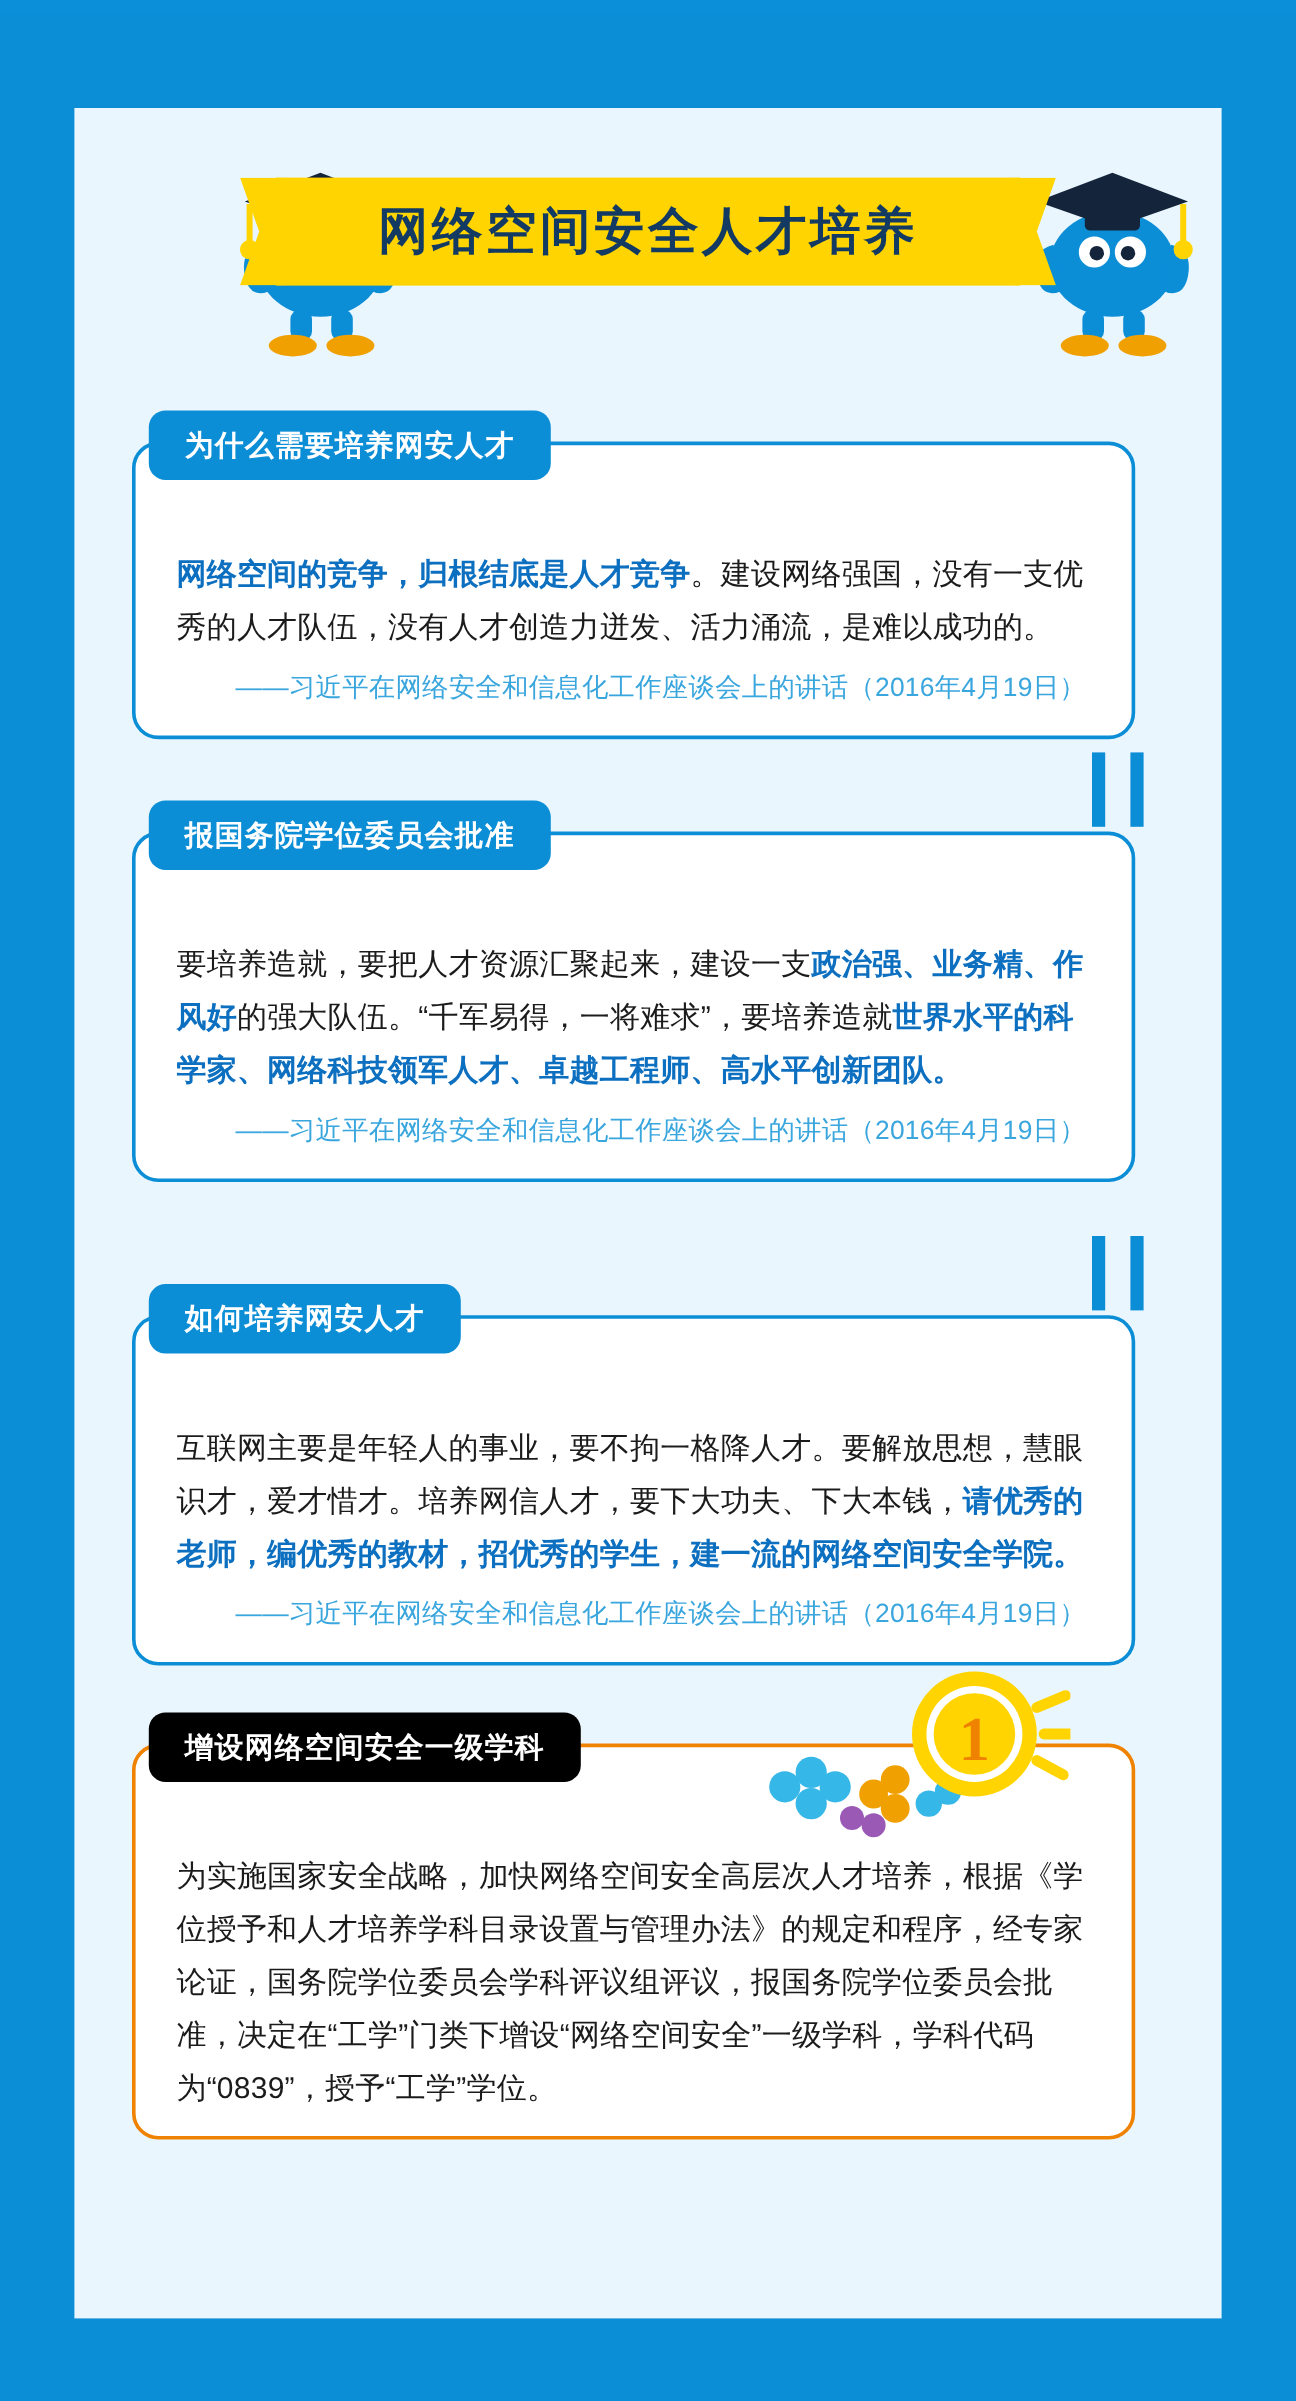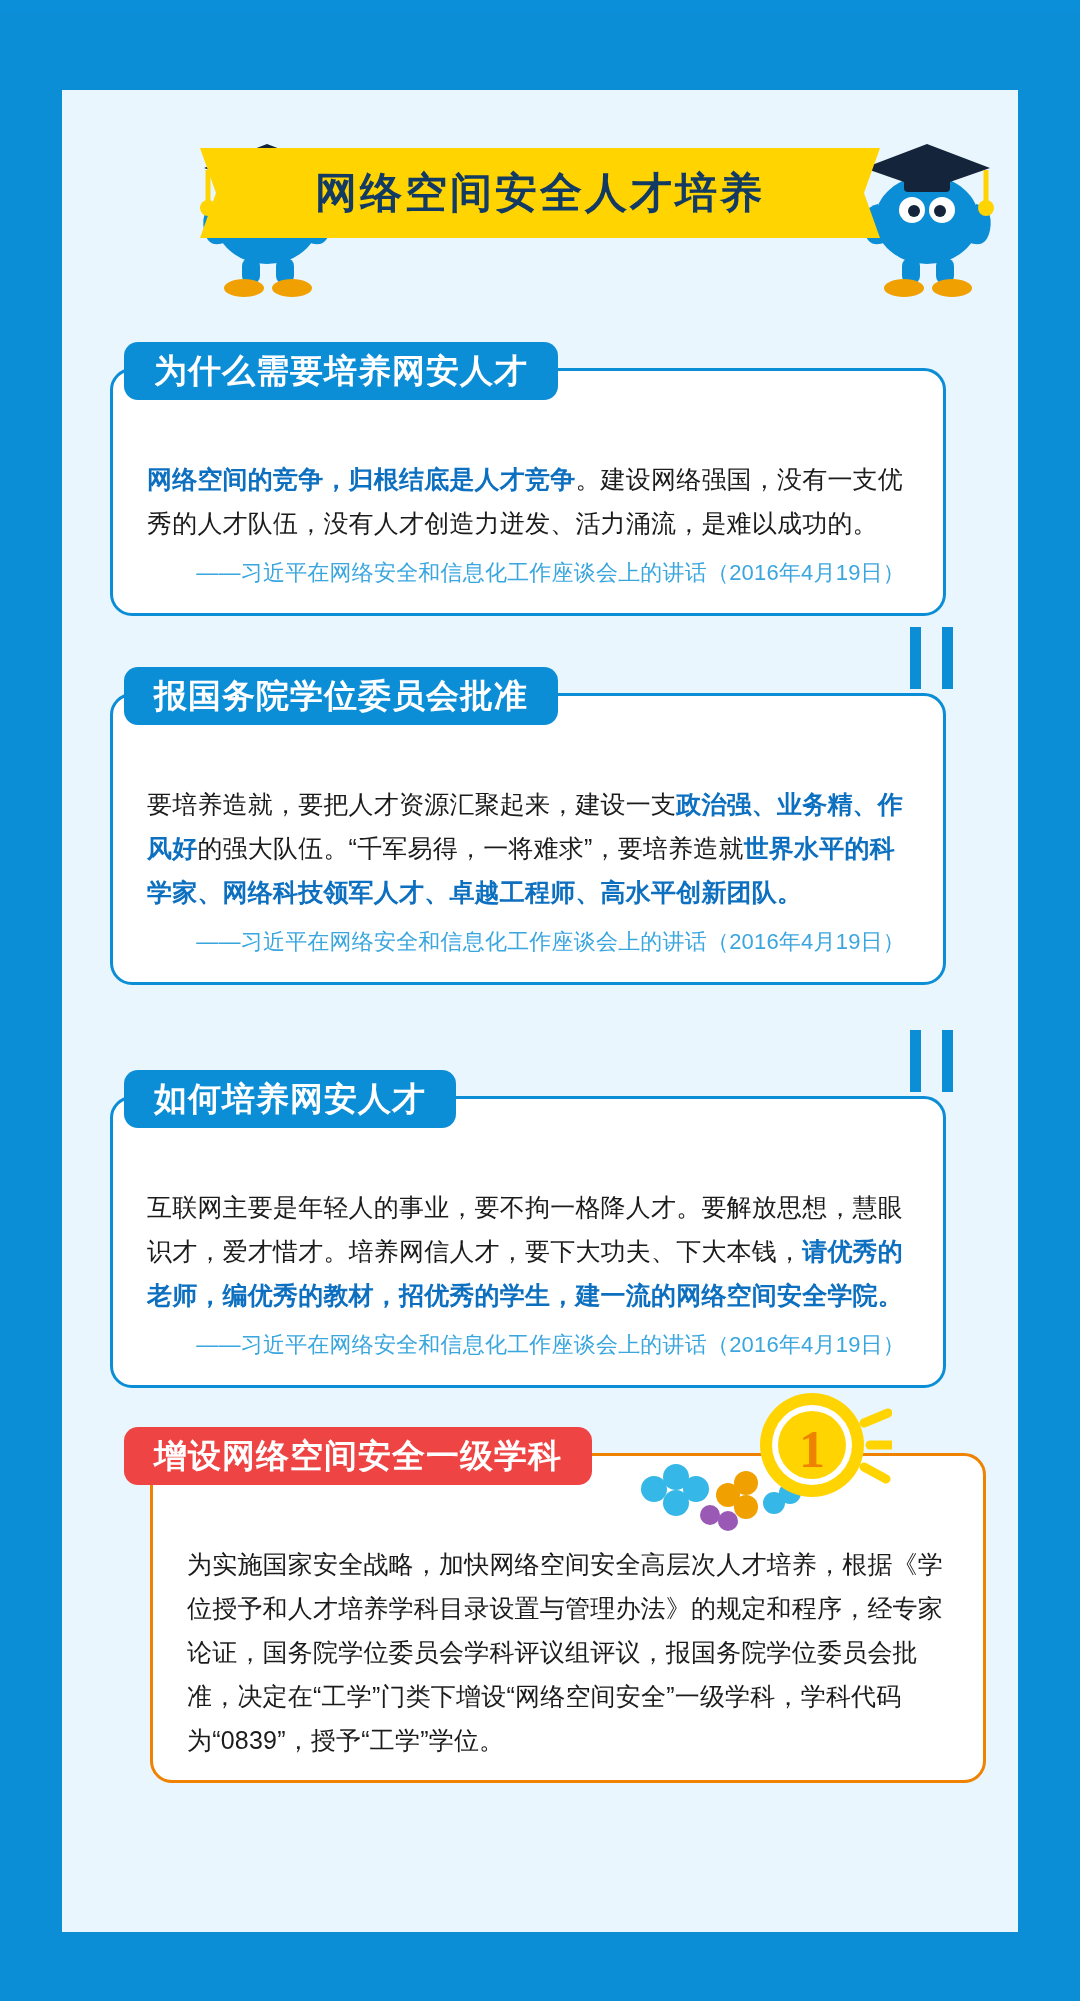--- a/index.html
+++ b/index.html
@@ -89,38 +89,38 @@
   .card {
     position: absolute;
     left: 0;
     top: 26px;
     width: 836px;
     border: 3px solid #0c8ed7;
     border-radius: 22px;
     background: #ffffff;
     box-sizing: border-box;
   }
-  .card.orange { border-color: #ef8200; margin-left: 40px; }
+  .card.orange { border-color: #ef8200; }
 
   .tab {
     position: absolute;
     left: 14px;
     top: 0;
     height: 58px;
     border-radius: 14px 14px 14px 14px;
     background: #0c8ed7;
     display: flex;
     align-items: center;
     padding: 0 30px;
     z-index: 3;
   }
-  .tab.orange { background: #ef4444; }
+  .tab.orange { background: #000000; }
   .tab-label {
     color: #ffffff;
-    font-size: 33px;
+    font-size: 24px;
     font-weight: bold;
     letter-spacing: 1px;
     white-space: nowrap;
     font-family: Liberation Mono, monospace;
   }
 
   .card-body {
     padding: 86px 34px 18px 34px;
     font-size: 25px;
     line-height: 44px;

